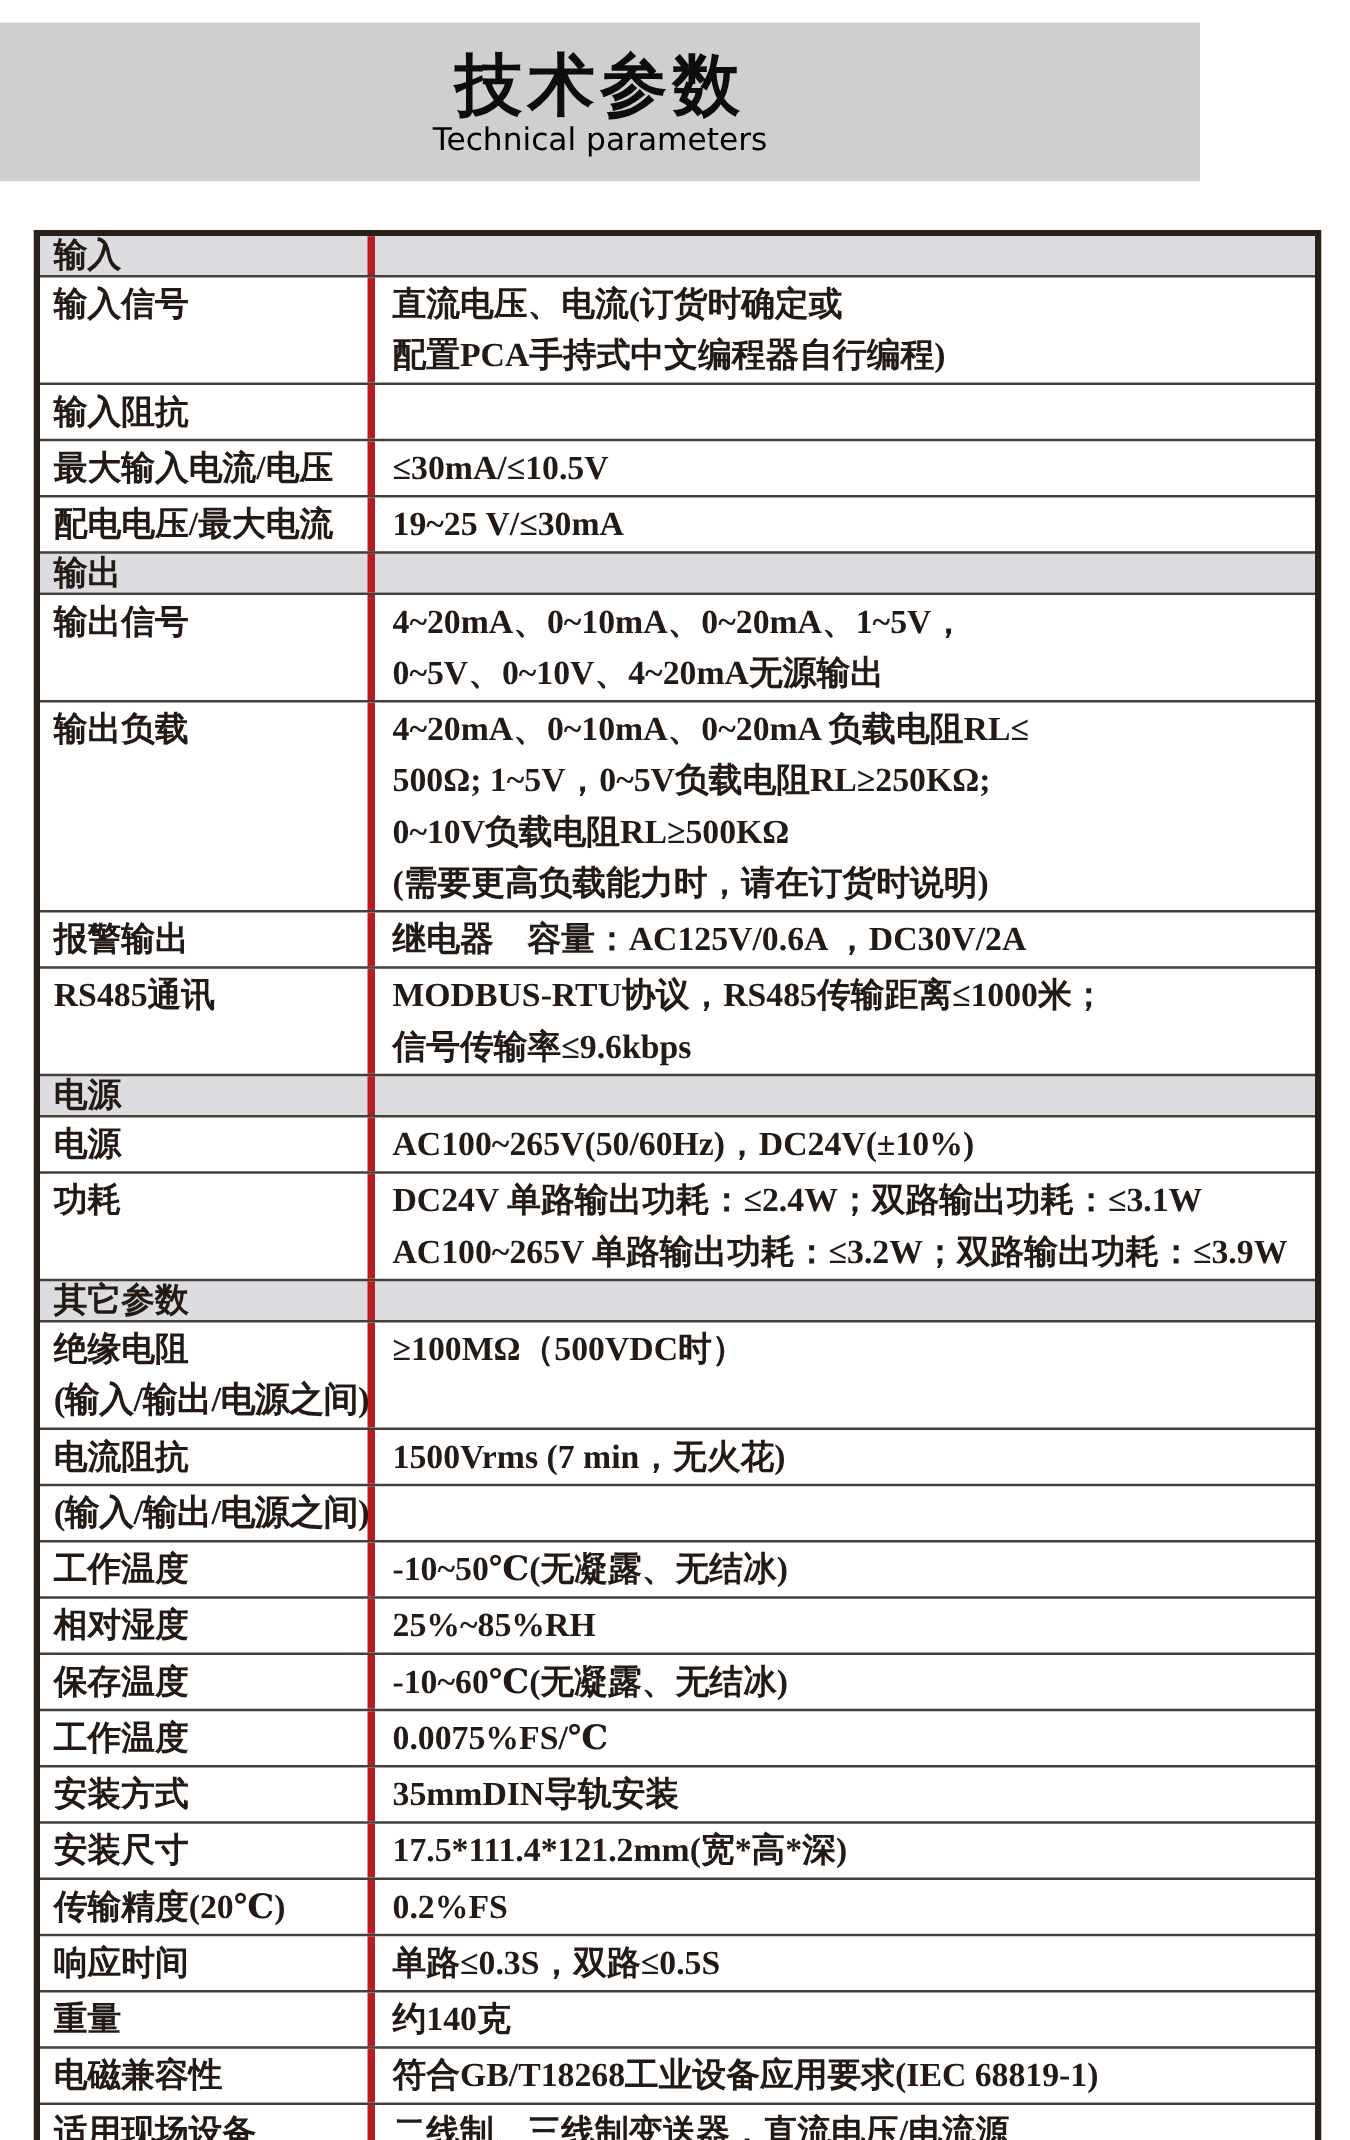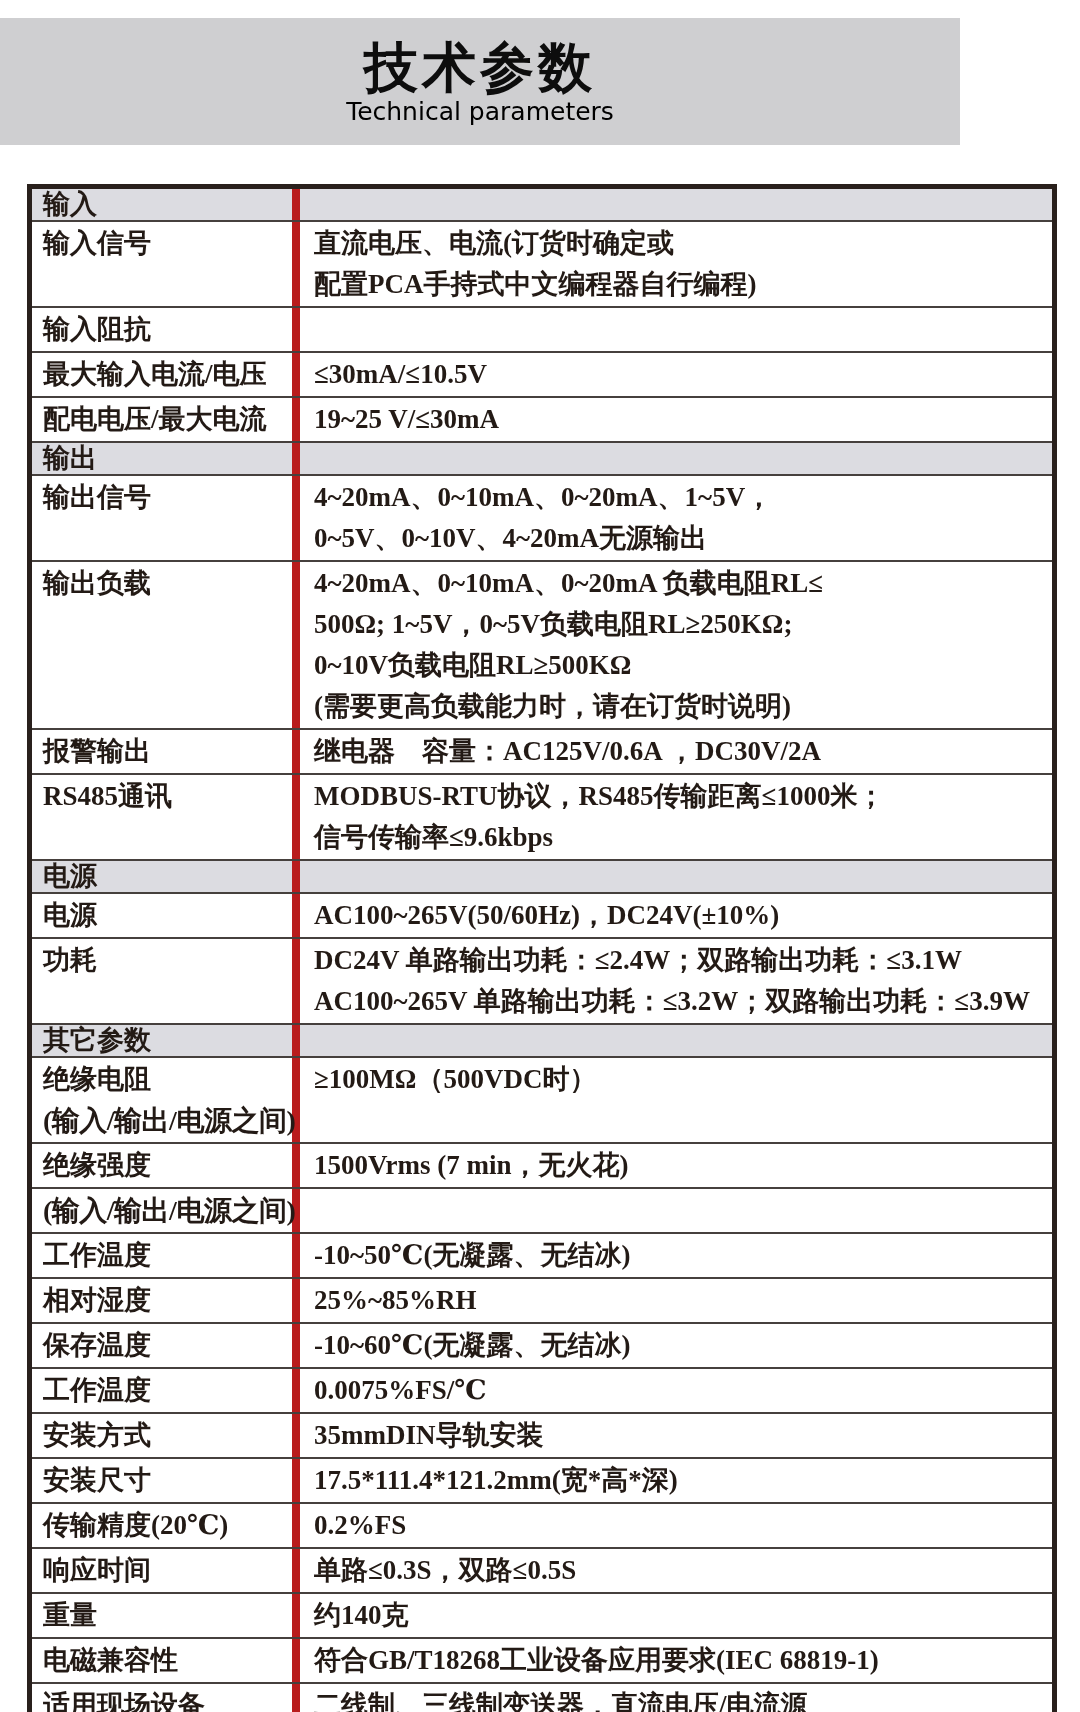--- a/index.html
+++ b/index.html
@@ -36,21 +36,21 @@
     width:1030px;
     box-sizing:border-box;
     border:5px solid #29201c;
     background:#ffffff;
   }
   .t-row{display:flex;border-top:2px solid #46403d;}
   .t-row:first-child{border-top:none;}
   .cell{box-sizing:border-box;}
   .label-cell{
     flex:0 0 268px;width:268px;
-    border-right:8px solid #b91c1c;
+    border-right:6px solid #b91c1c;
     padding:1px 4px 1px 11px;
   }
   .value-cell{flex:1;padding:1px 6px 1px 14px;}
   .ln{
     font-size:27px;
     font-weight:bold;
     color:#231a15;
     line-height:41px;
     white-space:nowrap;
   }
@@ -180,21 +180,21 @@
       <div class="cell label-cell">
         <div class="ln">绝缘电阻</div>
         <div class="ln tight">(输入/输出/电源之间)</div>
       </div>
       <div class="cell value-cell">
         <div class="ln">≥100MΩ（500VDC时）</div>
       </div>
     </div>
     <div class="t-row">
       <div class="cell label-cell">
-        <div class="ln">绝缘强度</div>
+        <div class="ln">电流阻抗</div>
       </div>
       <div class="cell value-cell">
         <div class="ln">1500Vrms (7 min，无火花)</div>
       </div>
     </div>
     <div class="t-row">
       <div class="cell label-cell">
         <div class="ln tight">(输入/输出/电源之间)</div>
       </div>
       <div class="cell value-cell"></div>

